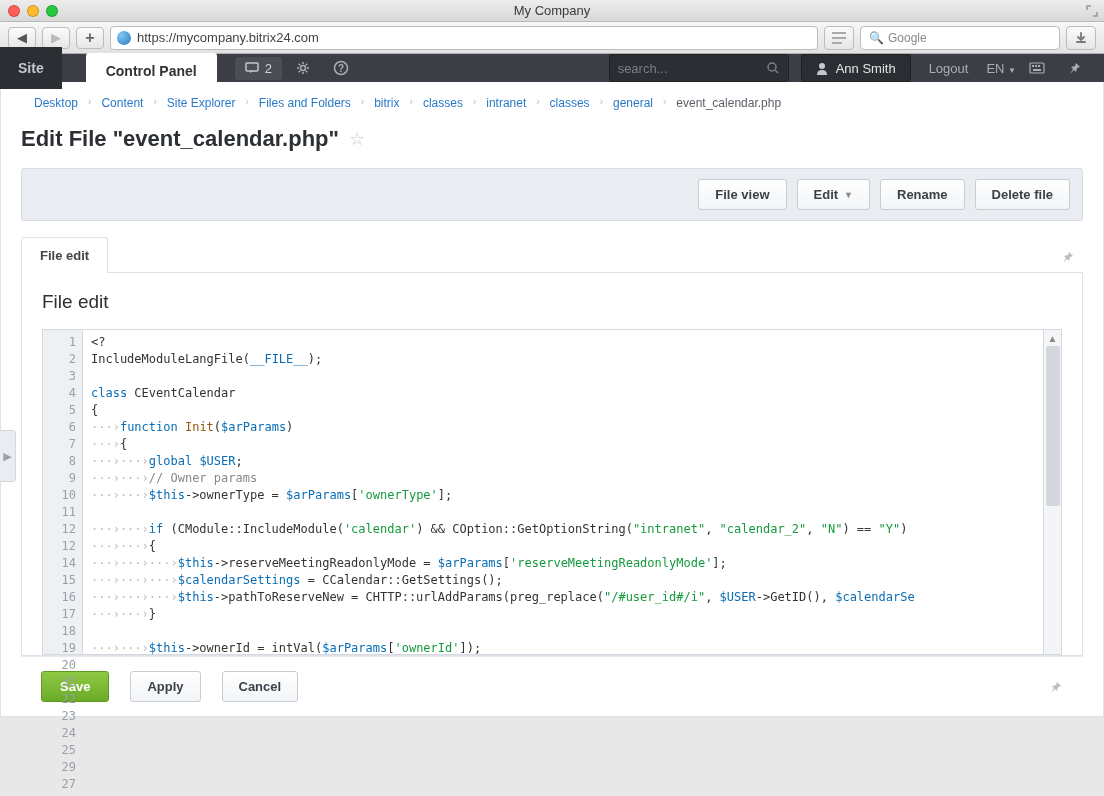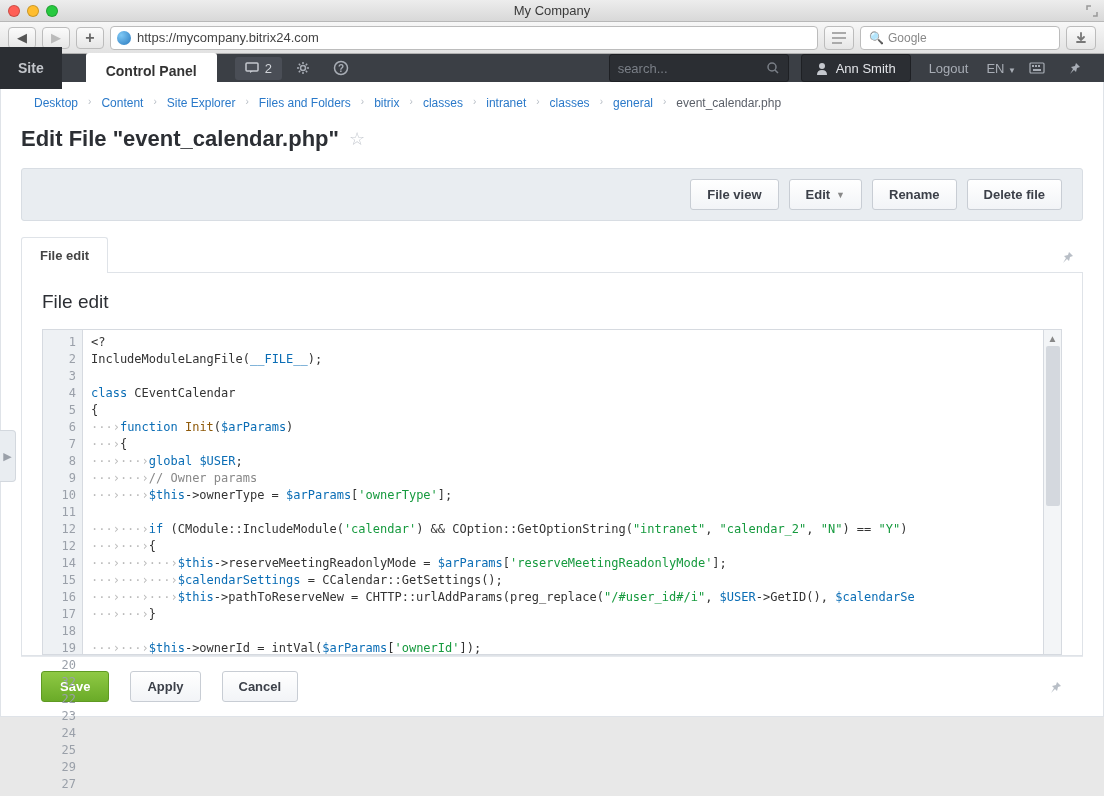--- a/index.html
+++ b/index.html
@@ -44,21 +44,21 @@
 .breadcrumb a { color: #2a79c9; text-decoration: none; cursor: pointer; }
 .breadcrumb .sep { color: #b8bec6; font-size: 10px; }
 .breadcrumb .current { color: #5a5f68; }
 
 
 .page-title-row { display: flex; align-items: center; gap: 10px; padding: 4px 20px 16px; }
 .page-title { font-size: 22px; font-weight: bold; color: #2c2f34; }
 .star { color: #c5c9d0; font-size: 18px; cursor: pointer; }
 
 
-.action-bar { margin: 0 20px; background: #e9edf1; border: 1px solid #d8dde3; border-radius: 3px; padding: 10px 20px; display: flex; gap: 10px; justify-content: flex-end; }
+.action-bar { margin: 0 20px; background: #e9edf1; border: 1px solid #d8dde3; border-radius: 3px; padding: 10px 12px; display: flex; gap: 10px; justify-content: flex-end; }
 .btn { background: linear-gradient(#ffffff,#f2f4f7); border: 1px solid #c8cdd4; border-radius: 3px; padding: 7px 16px; font-size: 13px; color: #3c4049; font-weight: 600; cursor: pointer; display: flex; align-items: center; gap: 6px; }
 .btn .caret { font-size: 9px; color: #888; }
 
 
 .tabs-row { display: flex; align-items: flex-end; margin: 16px 20px 0; border-bottom: 1px solid #dfe3e8; position: relative; }
 .tab { background: #f1f3f6; border: 1px solid #dfe3e8; border-bottom: none; padding: 10px 18px; font-size: 13px; color: #444; border-radius: 3px 3px 0 0; margin-bottom: -1px; }
 .tab.active { background: #fff; font-weight: 600; }
 .pin-tabs { margin-left: auto; color: #b8bec6; padding: 8px; cursor: pointer; }
 
 

